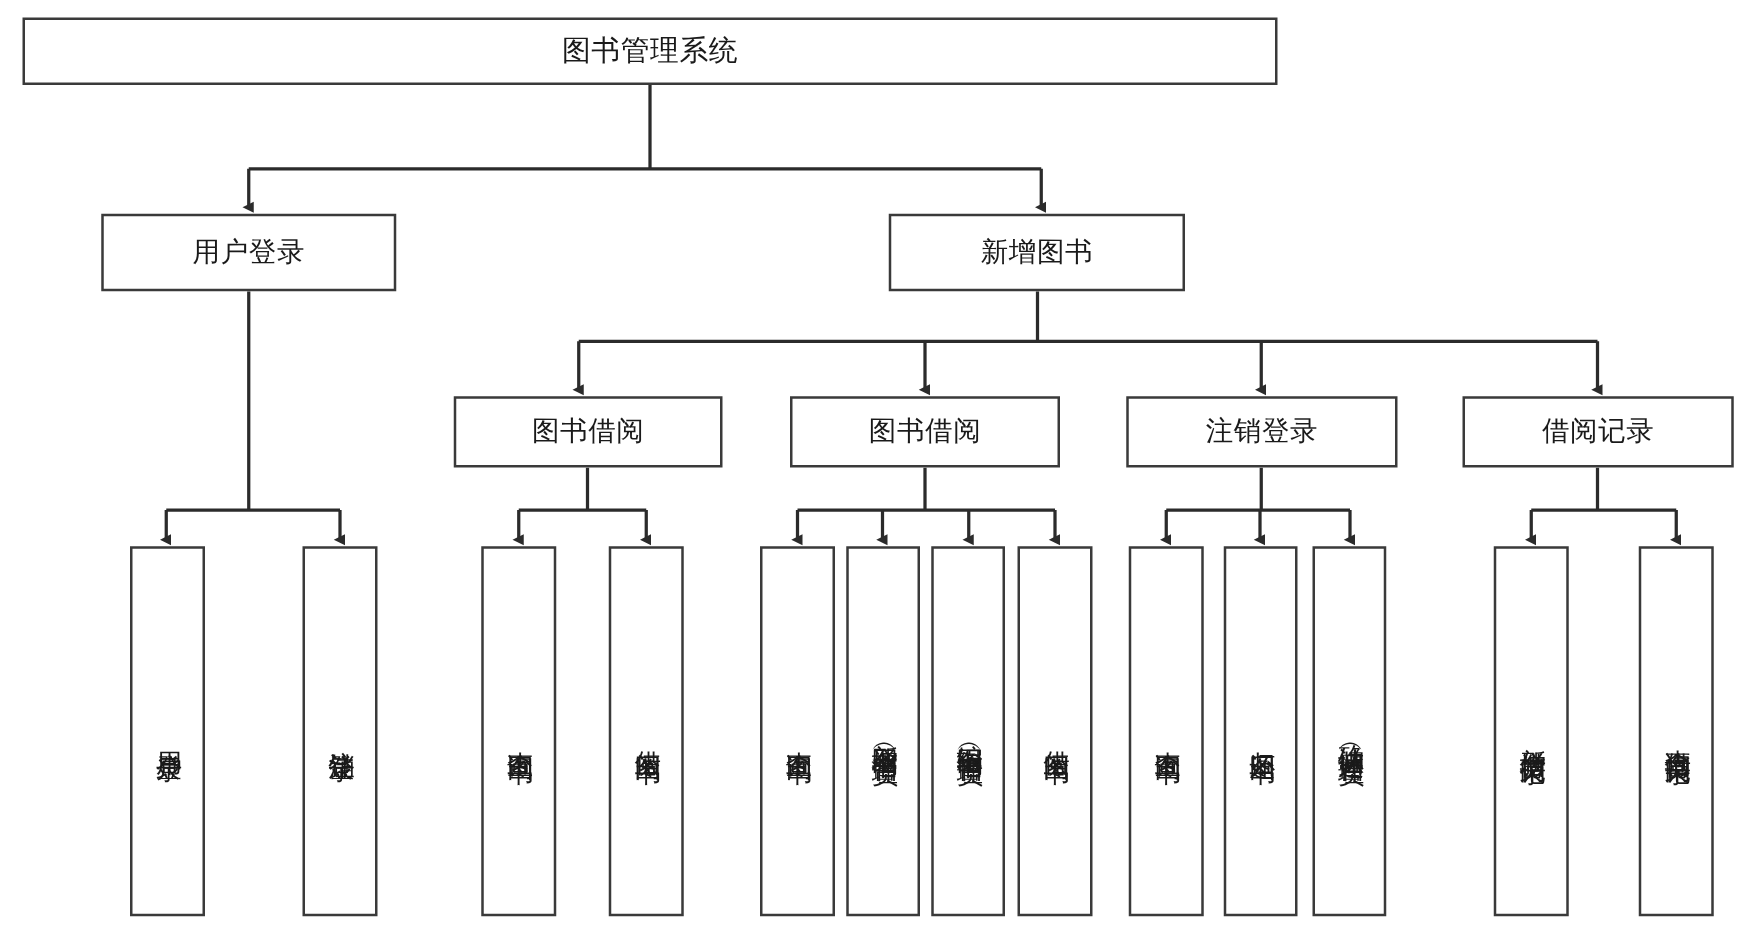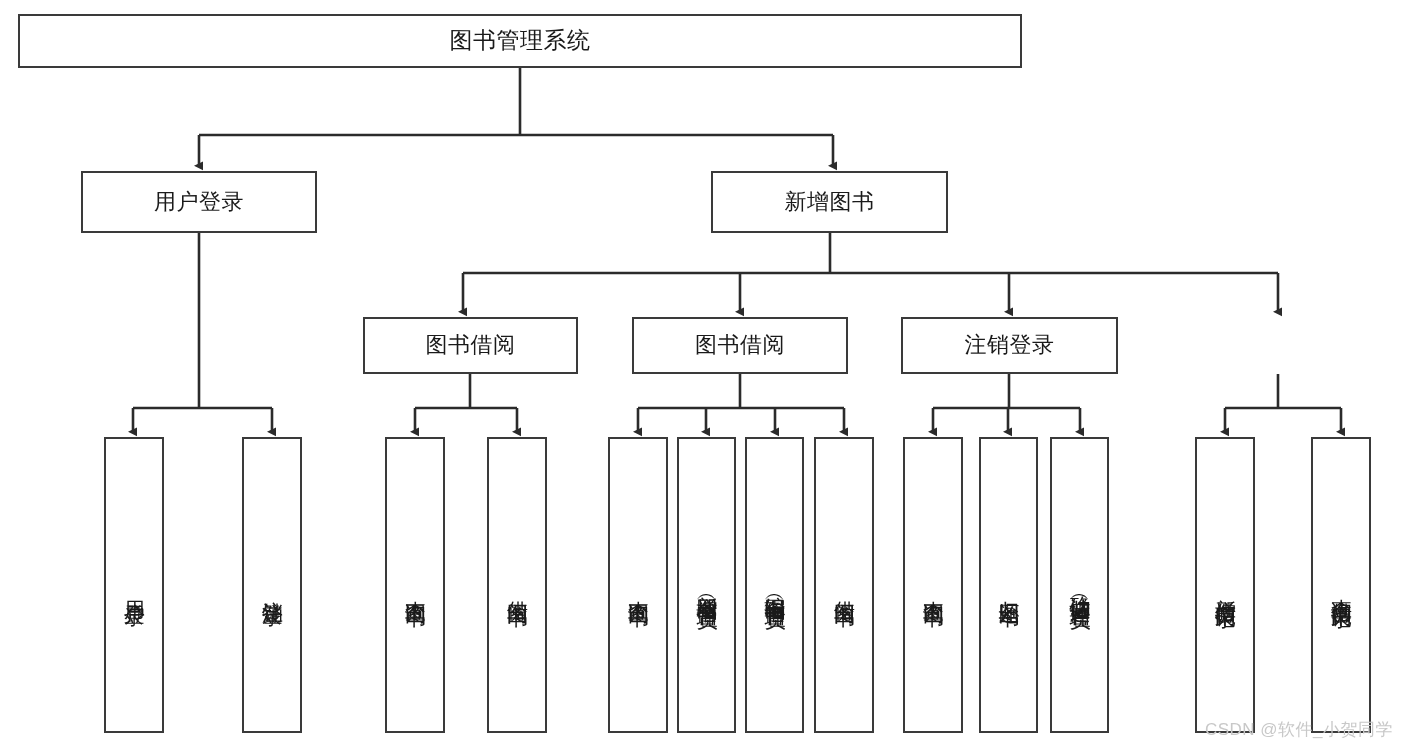--- a/index.html
+++ b/index.html
@@ -148,20 +148,23 @@
   </div>
 
   <div class="node horiz" style="left:632px; top:317px; width:216px; height:57px;">
     <span class="node-label">图书借阅</span>
   </div>
 
   <div class="node horiz" style="left:901px; top:317px; width:217px; height:57px;">
     <span class="node-label">注销登录</span>
   </div>
 
+  <div class="node horiz" style="left:1170px; top:317px; width:217px; height:57px;">
+    <span class="node-label">借阅记录</span>
+  </div>
 
   <div class="node vert" style="left:104px; top:437px; width:60px; height:296px;">
     <span class="node-label">用户登录</span>
   </div>
 
   <div class="node vert" style="left:242px; top:437px; width:60px; height:296px;">
     <span class="node-label">注销登录</span>
   </div>
 
   <div class="node vert" style="left:385px; top:437px; width:60px; height:296px;">
@@ -201,15 +204,14 @@
   </div>
 
   <div class="node vert" style="left:1195px; top:437px; width:60px; height:296px;">
     <span class="node-label">新增借阅记录</span>
   </div>
 
   <div class="node vert" style="left:1311px; top:437px; width:60px; height:296px;">
     <span class="node-label">查询借阅记录</span>
   </div>
 
-  <div id="watermark">CSDN @软件_小贺同学</div>
 
 </div>
 
 </body></html>

